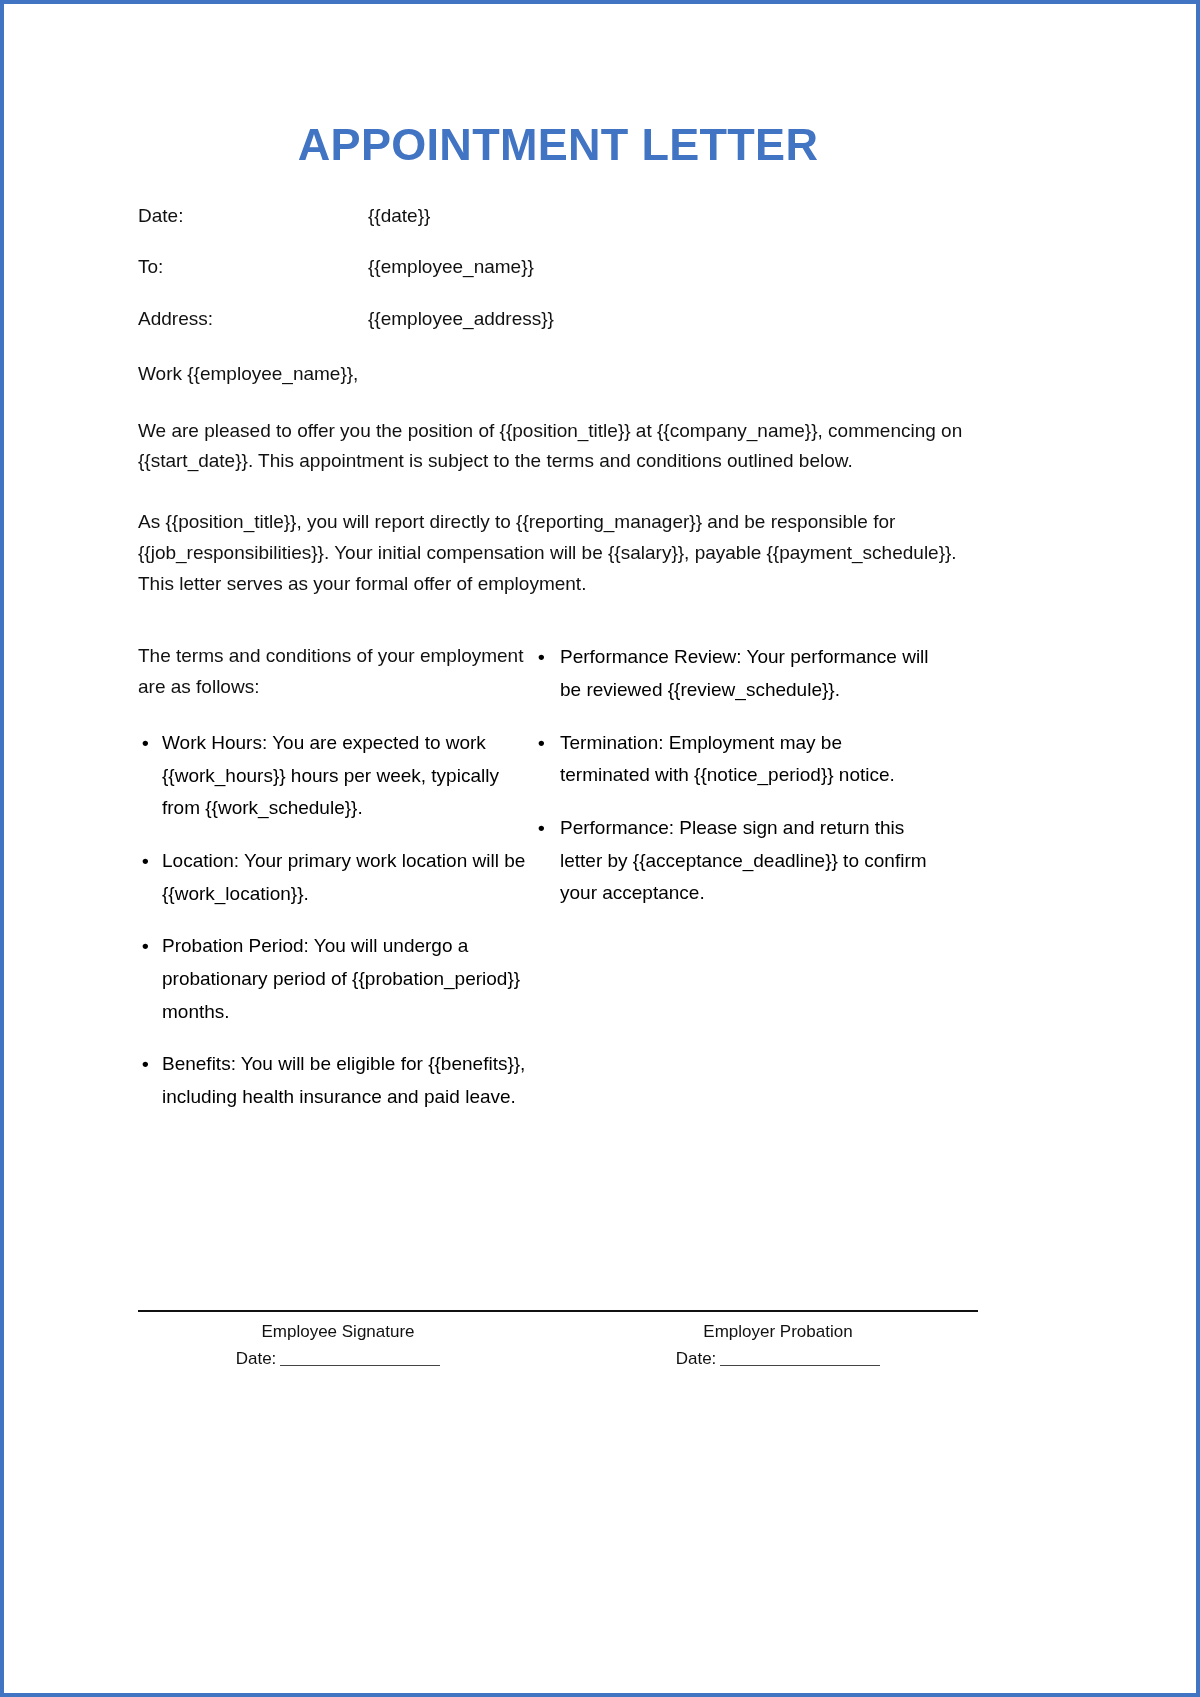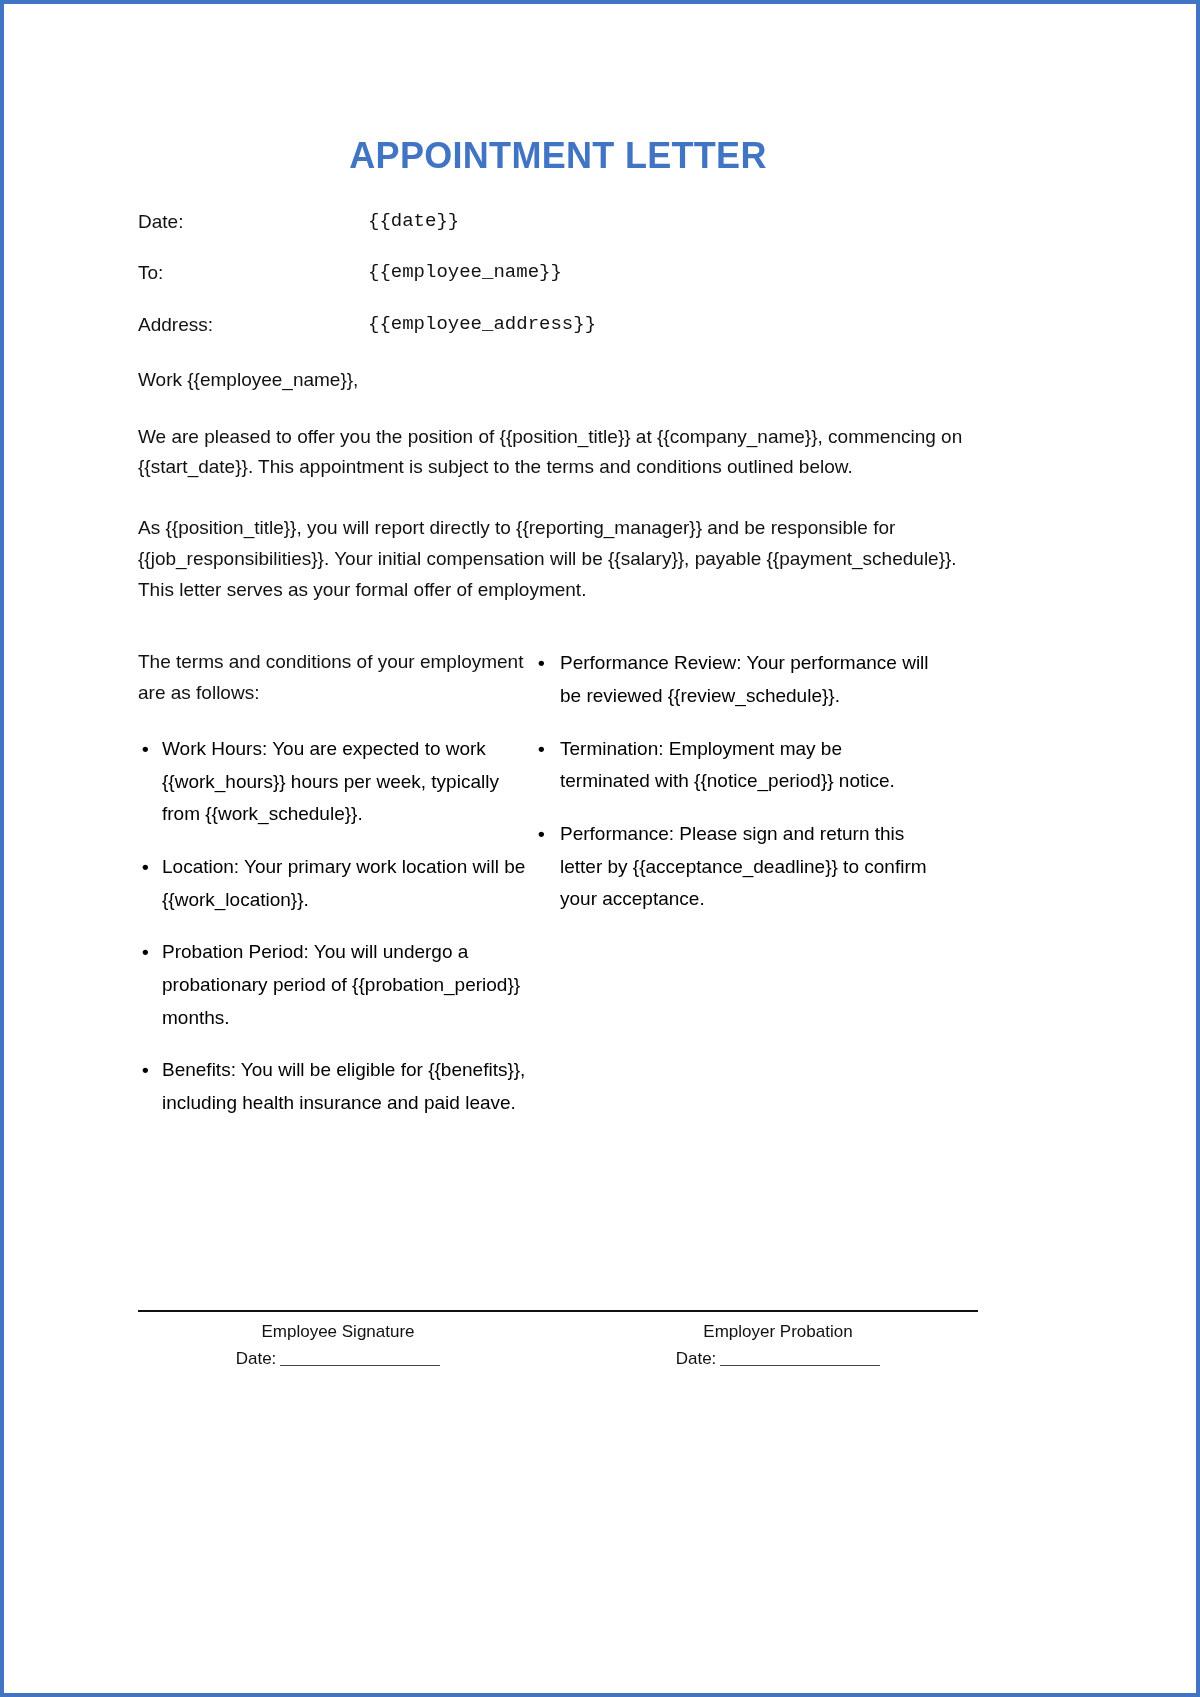--- a/index.html
+++ b/index.html
@@ -20,46 +20,45 @@
     overflow: hidden;
   }
   .content {
     position: absolute;
     left: 134px;
     top: 0;
     width: 840px;
   }
   .doc-title {
     color: #4274c4;
-    font-size: 36px;
+    font-size: 45px;
     font-weight: bold;
     letter-spacing: 0.3px;
     text-align: center;
-    margin: 16px;
+    margin: 0;
     padding-top: 116px;
     line-height: 1.1;
   }
   .meta-table {
     margin-top: 34px;
     width: 100%;
     border-collapse: collapse;
   }
   .meta-table td {
     font-size: 19px;
     color: #111111;
     padding: 0 0 28px 0;
     vertical-align: top;
     line-height: 1.25;
   }
   .meta-label {
     width: 230px;
   }
   .meta-value {
     padding-left: 0;
-    font-family: Liberation Mono, monospace;
   }
   .para {
     font-size: 19px;
     color: #111111;
     line-height: 1.62;
     margin: 0 0 30px 0;
   }
   .para.salutation {
     margin-bottom: 26px;
   }

